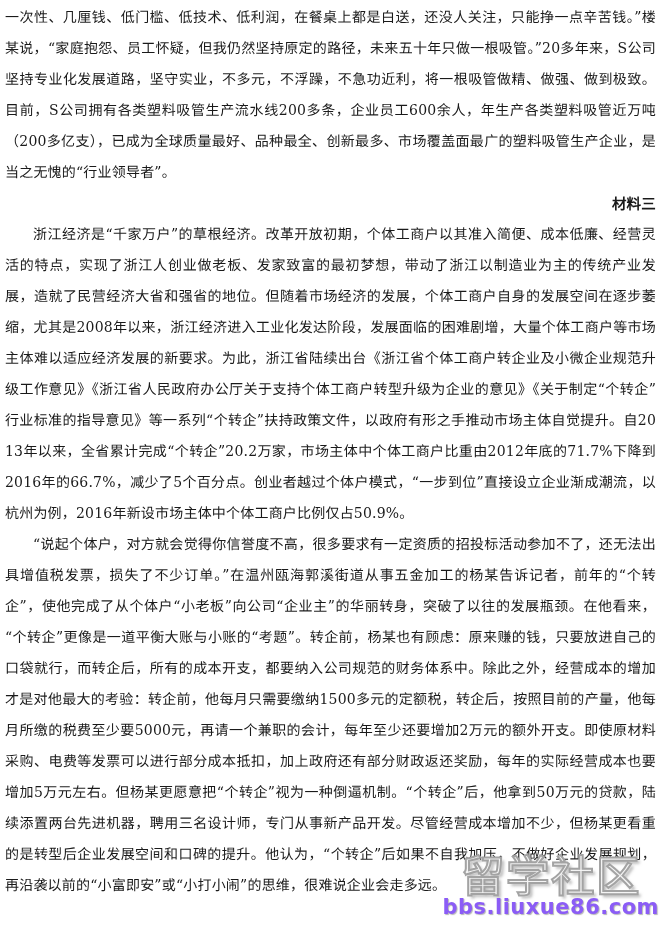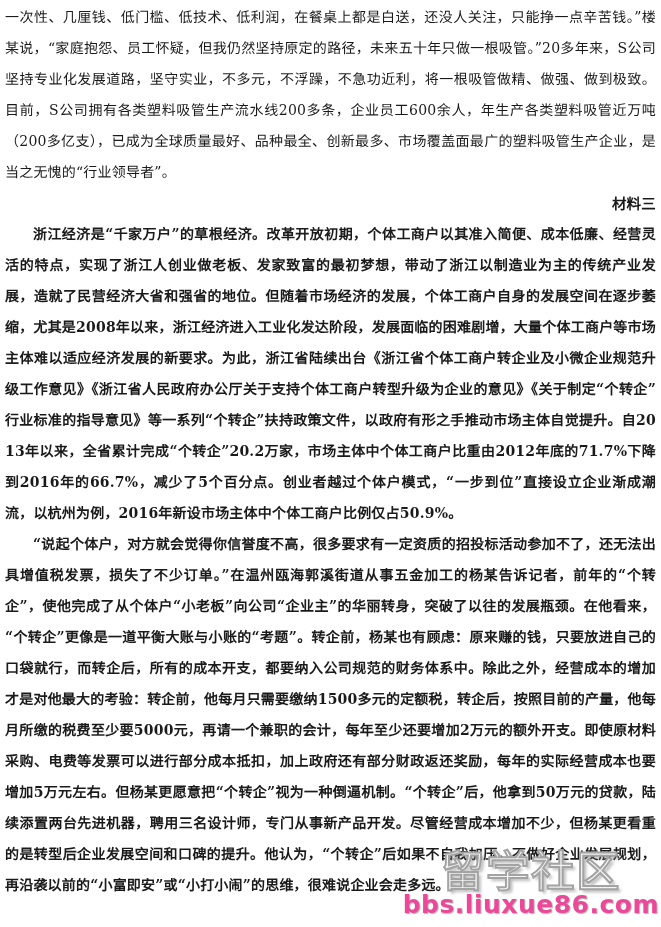--- a/index.html
+++ b/index.html
@@ -28,21 +28,20 @@
     word-break: break-all;
   }
   .heading {
     font-weight: bold;
     text-align: right;
     text-indent: 2em;
     font-size: 14.5px;
   }
   .indent {
     text-indent: 2em;
-    font-weight: bold;
   }
   .watermark {
     position: absolute;
     right: 2px;
     bottom: 8px;
     text-align: center;
     font-family: "DejaVu Sans", "Liberation Sans", sans-serif;
     pointer-events: none;
   }
   .wm-title {
@@ -50,23 +49,23 @@
     font-weight: normal;
     line-height: 0.95;
     color: #f4f4f4;
     -webkit-text-stroke: 2px #a3a3a3;
     text-shadow: 3px 3px 3px rgba(130,130,130,0.55);
     letter-spacing: 1px;
     white-space: nowrap;
   }
   .wm-url {
     margin-top: -3px;
-    font-size: 25px;
+    font-size: 21px;
     font-weight: bold;
-    color: #ec4899;
+    color: #8b5cf6;
     text-shadow: 1px 1px 1px rgba(150,150,150,0.7);
     letter-spacing: 0.5px;
     white-space: nowrap;
   }
 </style>
 </head>
 <body>
 
 <div class="page">
   <div class="content">

